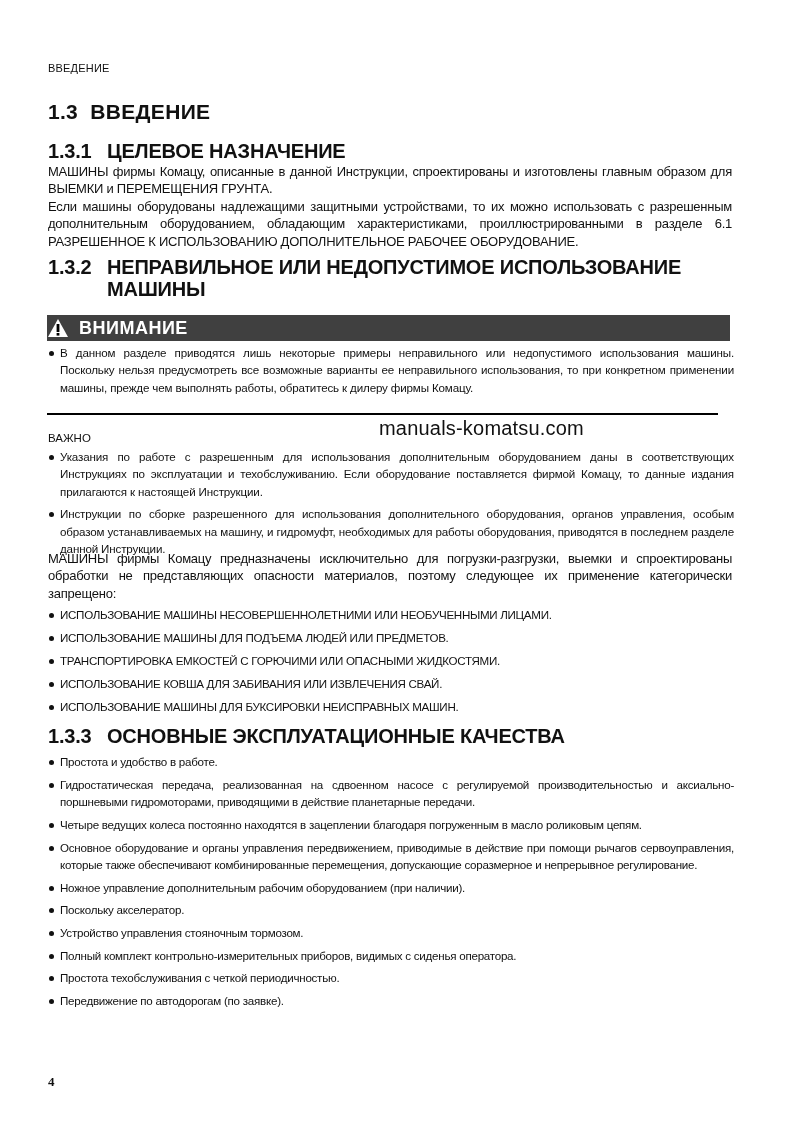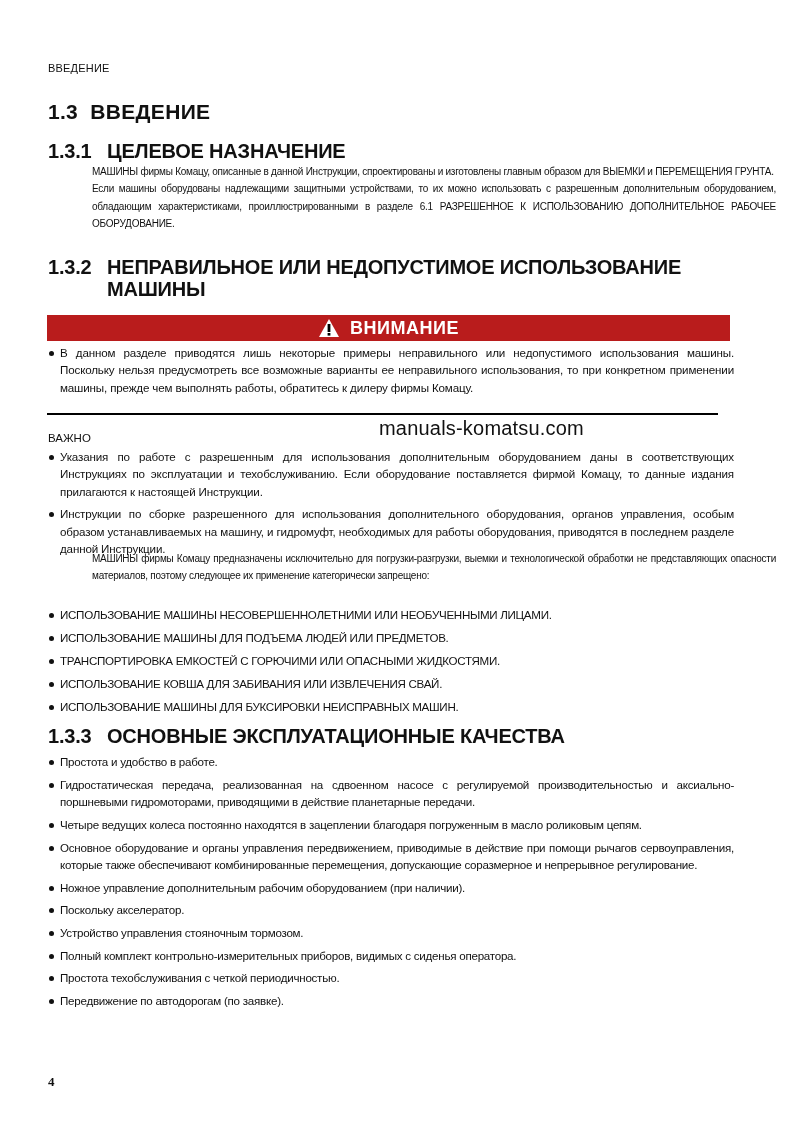--- a/index.html
+++ b/index.html
@@ -18,28 +18,27 @@
     font-size: 21px; font-weight: bold; letter-spacing: 0.3px;
   }
   .h2 {
     position: absolute; left: 48px;
     font-size: 20px; font-weight: bold; letter-spacing: -0.2px; line-height: 22px;
   }
   .h2 .num { display: inline-block; width: 59px; }
   .h2 .cont { padding-left: 59px; display: block; }
   .para {
     position: absolute; left: 48px; width: 684px;
-    font-size: 10px; line-height: 17.4px; text-align: justify;
+    font-size: 13px; line-height: 17.4px; text-align: justify;
     letter-spacing: -0.25px;
-    margin-left: 44px;
   }
   .para p { margin: 0; }
   .warn-bar {
     position: absolute; left: 47px; top: 315px; width: 683px; height: 26px;
-    background: #b91c1c; color: #fff; display: flex; align-items: center; justify-content: center;
+    background: #404040; color: #fff; display: flex; align-items: center; justify-content: flex-start;
     font-weight: bold; font-size: 18px; letter-spacing: 0.5px;
   }
   .warn-bar svg { margin-right: 10px; }
   .rule {
     position: absolute; left: 47px; top: 413px; width: 671px; height: 2px; background: #000;
   }
   .watermark {
     position: absolute; left: 379px; top: 417px;
     font-size: 20px; color: #111; letter-spacing: 0.2px;
   }
@@ -104,21 +103,21 @@
   <div class="watermark">manuals-komatsu.com</div>
 
   <div class="label-important">ВАЖНО</div>
 
   <ul class="blist bold" style="top:448px;">
     <li><span class="dot"></span><span>Указания по работе с разрешенным для использования дополнительным оборудованием даны в соответствующих Инструкциях по эксплуатации и техобслуживанию. Если оборудование поставляется фирмой Комацу, то данные издания прилагаются к настоящей Инструкции.</span></li>
     <li><span class="dot"></span><span>Инструкции по сборке разрешенного для использования дополнительного оборудования, органов управления, особым образом устанавливаемых на машину, и гидромуфт, необходимых для работы оборудования, приводятся в последнем разделе данной Инструкции.</span></li>
   </ul>
 
   <div class="para" style="top:550px;">
-    <p>МАШИНЫ фирмы Комацу предназначены исключительно для погрузки-разгрузки, выемки и технологической обработки не представляющих опасности материалов, поэтому следующее их применение категорически запрещено:</p>
+    <p>МАШИНЫ фирмы Комацу предназначены исключительно для погрузки-разгрузки, выемки и спроектированы обработки не представляющих опасности материалов, поэтому следующее их применение категорически запрещено:</p>
   </div>
 
   <ul class="blist caps" style="top:606px;">
     <li><span class="dot"></span><span>ИСПОЛЬЗОВАНИЕ МАШИНЫ НЕСОВЕРШЕННОЛЕТНИМИ ИЛИ НЕОБУЧЕННЫМИ ЛИЦАМИ.</span></li>
     <li><span class="dot"></span><span>ИСПОЛЬЗОВАНИЕ МАШИНЫ ДЛЯ ПОДЪЕМА ЛЮДЕЙ ИЛИ ПРЕДМЕТОВ.</span></li>
     <li><span class="dot"></span><span>ТРАНСПОРТИРОВКА ЕМКОСТЕЙ С ГОРЮЧИМИ ИЛИ ОПАСНЫМИ ЖИДКОСТЯМИ.</span></li>
     <li><span class="dot"></span><span>ИСПОЛЬЗОВАНИЕ КОВША ДЛЯ ЗАБИВАНИЯ ИЛИ ИЗВЛЕЧЕНИЯ СВАЙ.</span></li>
     <li><span class="dot"></span><span>ИСПОЛЬЗОВАНИЕ МАШИНЫ ДЛЯ БУКСИРОВКИ НЕИСПРАВНЫХ МАШИН.</span></li>
   </ul>
 

